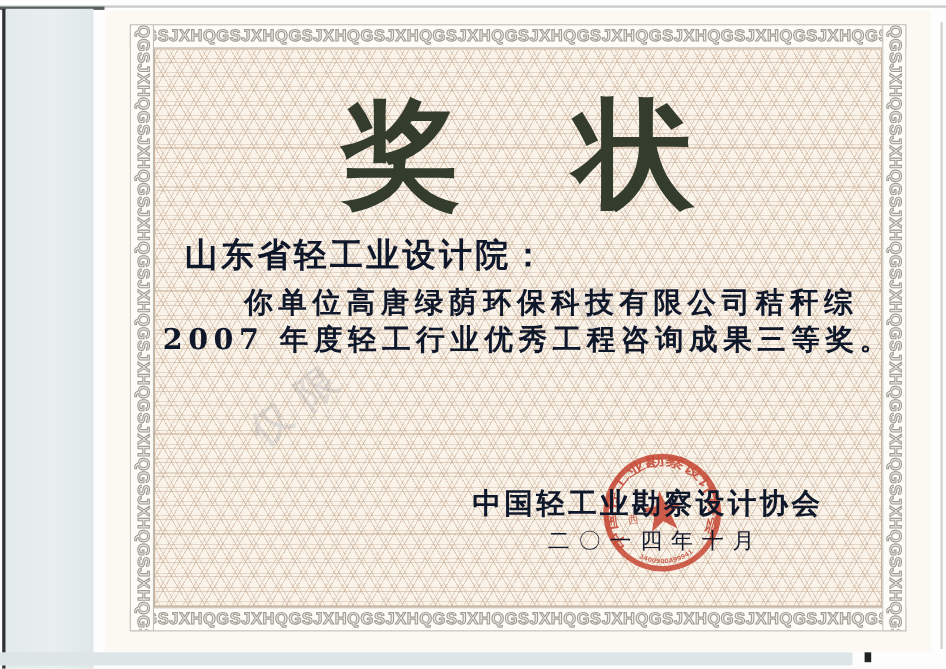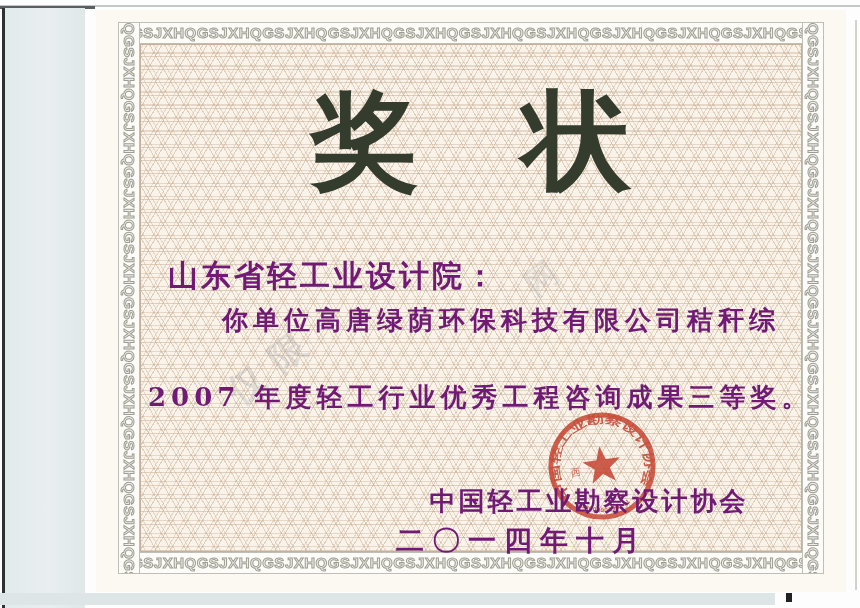--- a/index.html
+++ b/index.html
@@ -59,21 +59,21 @@
     background-color:#faf3ea;
     background-image:
       repeating-linear-gradient(0deg,   rgba(198,171,145,.50) 0 1px, transparent 1px 3.5px, rgba(198,171,145,.38) 3.5px 4.5px, transparent 4.5px 13px),
       repeating-linear-gradient(60deg,  rgba(198,171,145,.50) 0 1px, transparent 1px 3.5px, rgba(198,171,145,.38) 3.5px 4.5px, transparent 4.5px 13px),
       repeating-linear-gradient(-60deg, rgba(198,171,145,.50) 0 1px, transparent 1px 3.5px, rgba(198,171,145,.38) 3.5px 4.5px, transparent 4.5px 13px);
     border:1px solid #c6b09a;
     box-sizing:border-box;
   }
 
   
-  .ink{color:#701a75;z-index:3;margin-top:44px;}
+  .ink{color:#0f172a;z-index:3;}
   .title-row{
     left:0;top:68px;width:750px;height:130px;
     display:flex;justify-content:center;gap:104px;
     font-size:108px;line-height:124px;font-weight:900;
     color:#343c2d;z-index:3;
   }
   .recipient{
     left:72px;top:202px;white-space:nowrap;
     font-size:30px;font-weight:700;letter-spacing:3px;z-index:3;
   }
@@ -81,22 +81,22 @@
   .body-line{
     white-space:nowrap;font-size:26px;line-height:32.5px;
     font-weight:600;letter-spacing:5px;
   }
   .body-line.first{padding-left:74px;}
   .issuer{
     left:300px;top:430px;width:386px;text-align:center;white-space:nowrap;
     font-size:26px;font-weight:700;letter-spacing:3px;z-index:3;
   }
   .cert-date{
-    left:300px;top:468px;width:400px;text-align:left;white-space:nowrap;
-    font-size:28px;font-weight:700;letter-spacing:8px;z-index:3;
+    left:300px;top:468px;width:400px;text-align:center;white-space:nowrap;
+    font-size:20px;font-weight:400;letter-spacing:8px;z-index:3;
   }
 
   
   .wm{
     font-size:36px;font-weight:700;letter-spacing:16px;white-space:nowrap;
     color:rgba(125,132,140,.20);transform:rotate(-38deg);z-index:2;
   }
   .wm1{left:126px;top:330px;}
   .wm2{left:428px;top:242px;font-size:32px;color:rgba(125,132,140,.16);}
 

